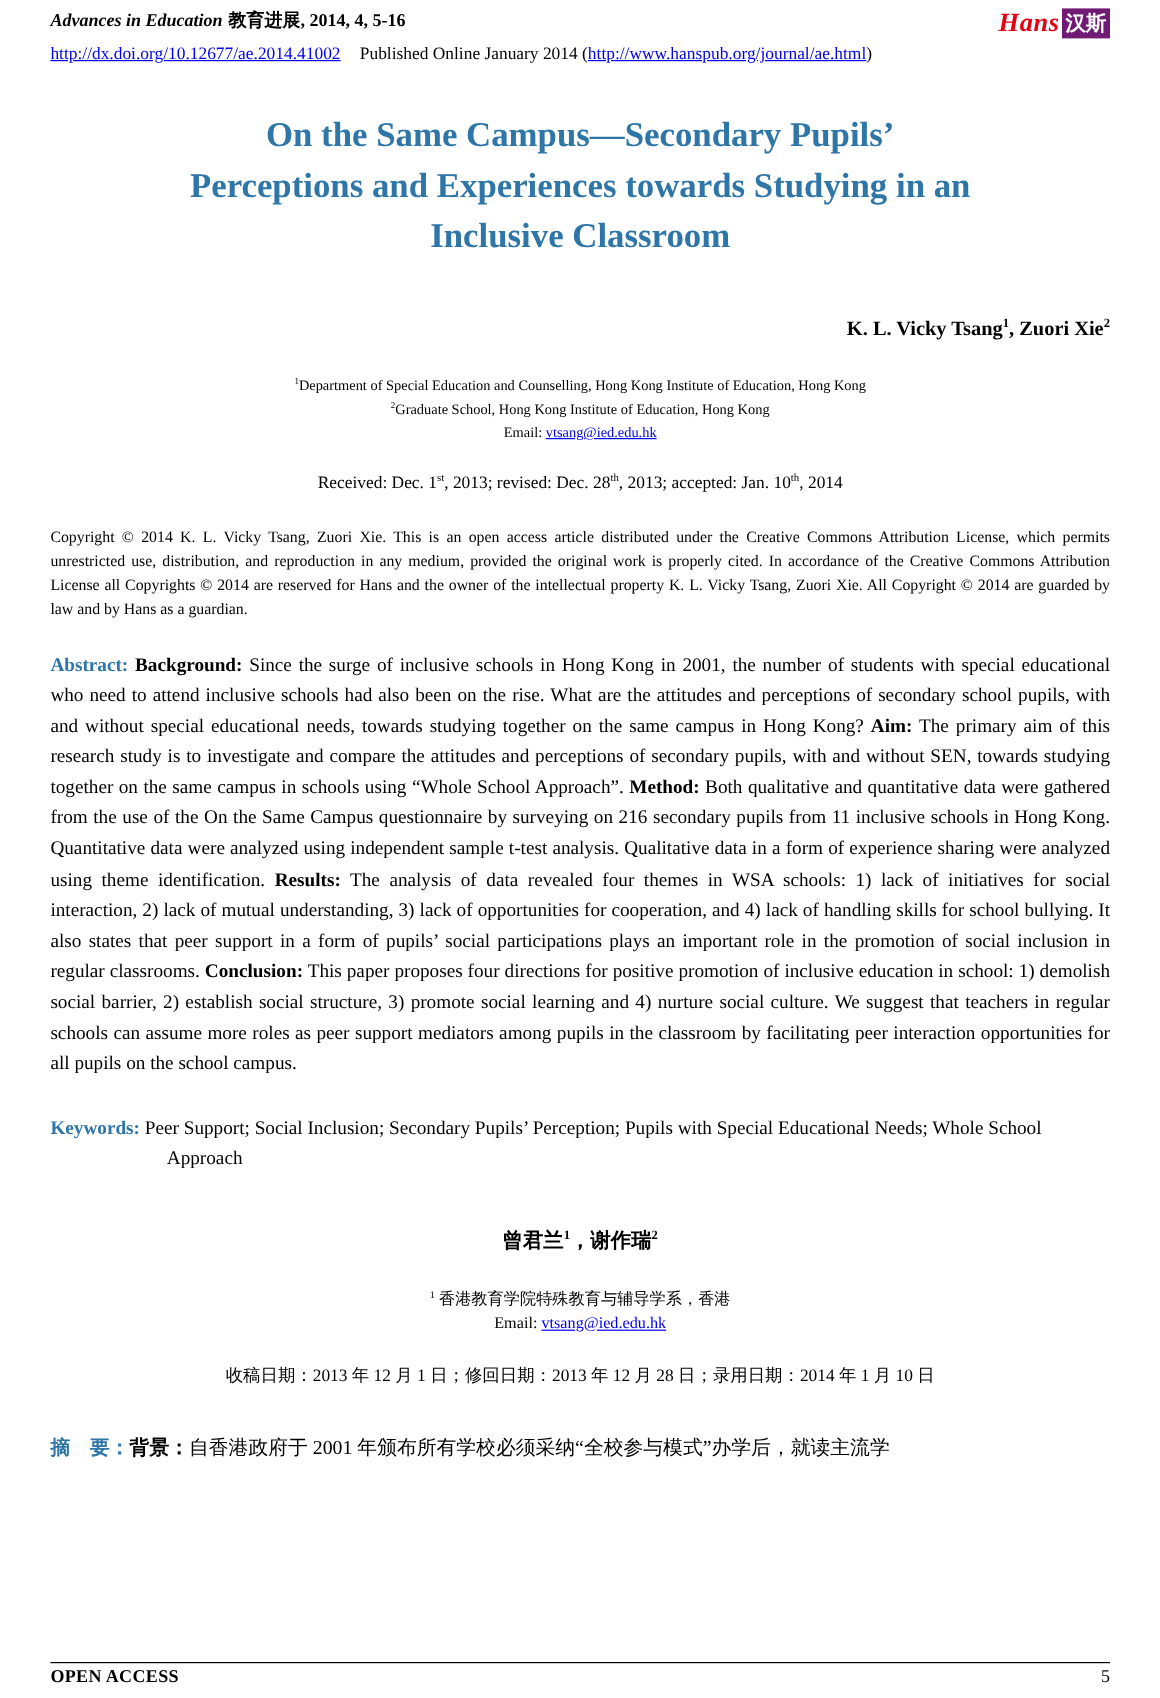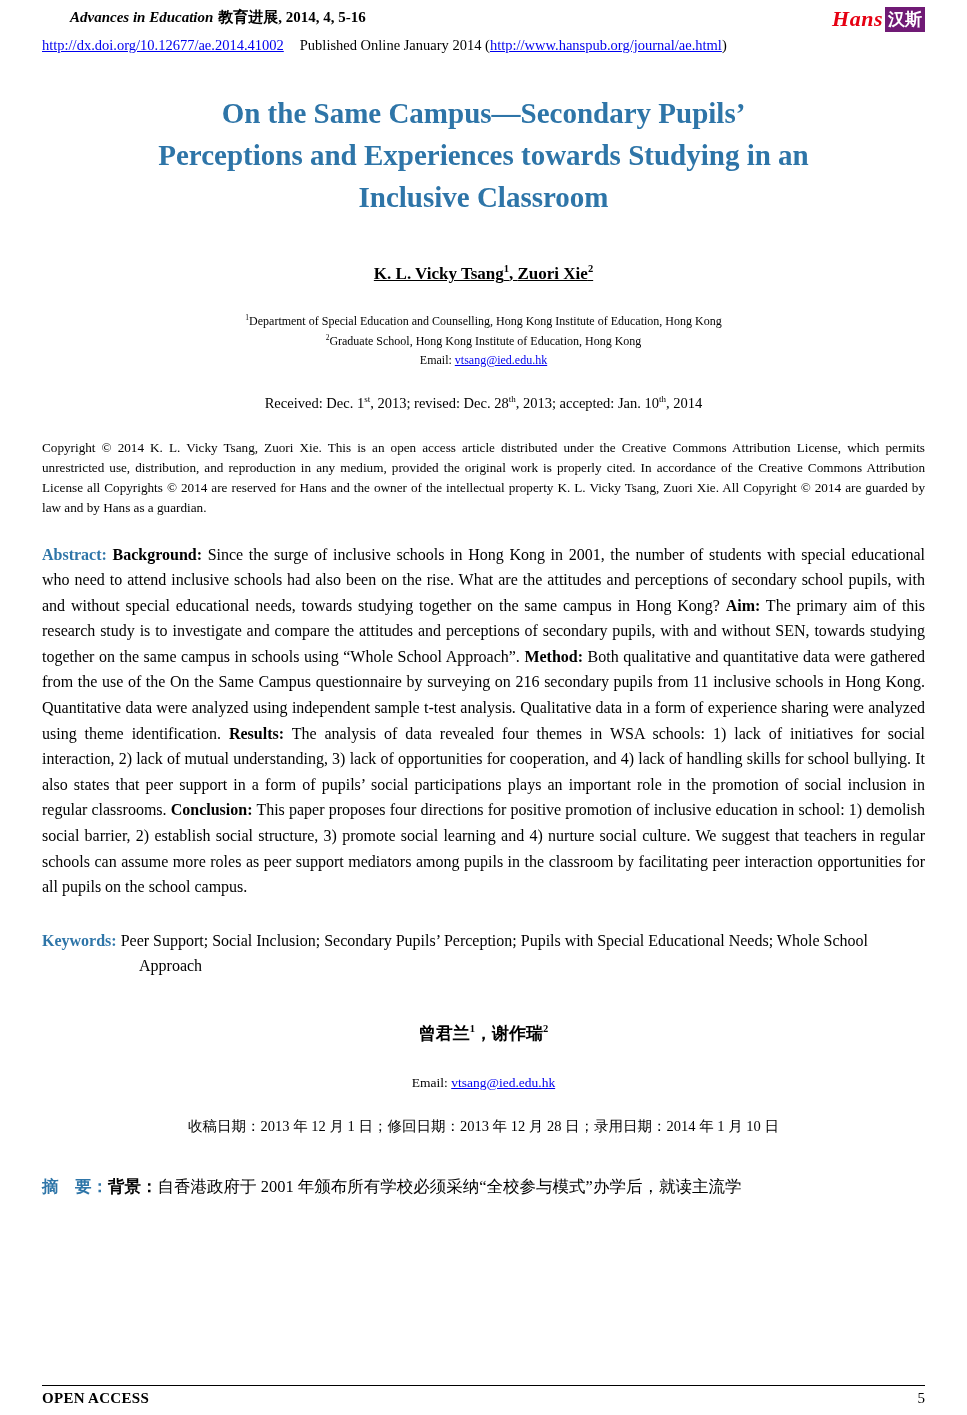--- a/index.html
+++ b/index.html
@@ -10,32 +10,32 @@
     font-family: "Liberation Serif", "DejaVu Serif", serif;
     color: #000;
     position: relative;
     overflow: hidden;
   }
   .page { padding: 8px 42px 0 42px; position: relative; height: 100%; }
 
   
   .hdr-row { display: flex; justify-content: space-between; align-items: flex-start; }
   .hdr-left { font-size: 15px; font-weight: bold; }
-  .hdr-journal-en { font-style: italic; margin-right: 5px; margin-left: 28px; }
+  .hdr-journal-en { font-style: italic; margin-right: 5px; }
   .hdr-line2 { font-size: 14.5px; margin-top: 5px; }
   .lnk { color: #0000ee; text-decoration: underline; cursor: pointer; }
   .pub-prefix { margin-left: 16px; }
   .logo { display: flex; align-items: center; white-space: nowrap; margin-top: -2px; }
   .logo-hans { color: #e60012; font-weight: bold; font-style: italic; font-size: 22px; letter-spacing: 0.5px; }
   .logo-cn { background: #701a75; color: #fff; font-weight: bold; font-size: 17px; padding: 1px 3px; margin-left: 2px; }
 
   
   .title { margin-top: 38px; text-align: center; color: #2e75a8; font-weight: bold; font-size: 29px; line-height: 42px; }
 
-  .authors { margin-top: 46px; text-align: center; font-weight: bold; font-size: 17px; text-decoration: underline; }
+  .authors { margin-top: 46px; text-align: right; font-weight: bold; font-size: 17px; }
   sup { font-size: 0.62em; vertical-align: super; line-height: 0; }
 
   .affils { margin-top: 28px; text-align: center; font-size: 12px; line-height: 19.5px; }
   .received { margin-top: 24px; text-align: center; font-size: 14.5px; }
 
   .copyright { margin-top: 26px; font-size: 13.2px; line-height: 20px; text-align: justify; }
 
   .abstract { margin-top: 24px; font-size: 16px; line-height: 25.6px; text-align: justify; }
   .lbl-teal { color: #2e75a8; font-weight: bold; }
   .lbl-bold { font-weight: bold; }
@@ -106,20 +106,21 @@
   <div class="keywords">
     <span class="lbl-teal">Keywords:</span><span> Peer Support; Social Inclusion; Secondary Pupils’ Perception; Pupils with Special Educational Needs; Whole School Approach</span>
   </div>
 
 
   <div class="cn-authors">
     <span>曾君兰</span><sup>1</sup><span>，</span><span>谢作瑞</span><sup>2</sup>
   </div>
 
   <div class="cn-affils">
+    <div><sup>1</sup><span> 香港教育学院特殊教育与辅导学系，香港</span></div>
     <div><span>Email: </span><a class="lnk">vtsang@ied.edu.hk</a></div>
   </div>
 
   <div class="cn-received">收稿日期：2013 年 12 月 1 日；修回日期：2013 年 12 月 28 日；录用日期：2014 年 1 月 10 日</div>
 
   <div class="cn-abstract">
     <span class="lbl-teal">摘　要：</span><span class="lbl-bold">背景：</span><span>自香港政府于 2001 年颁布所有学校必须采纳“全校参与模式”办学后，就读主流学</span>
   </div>
 
   <div class="footer">

